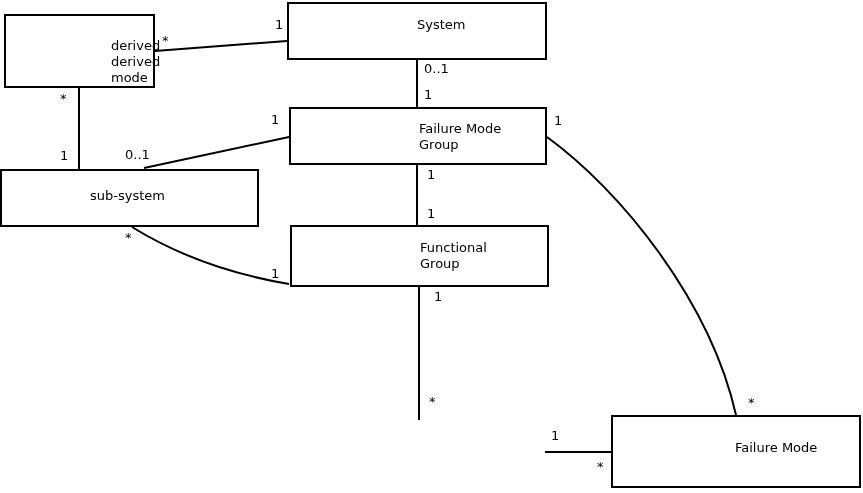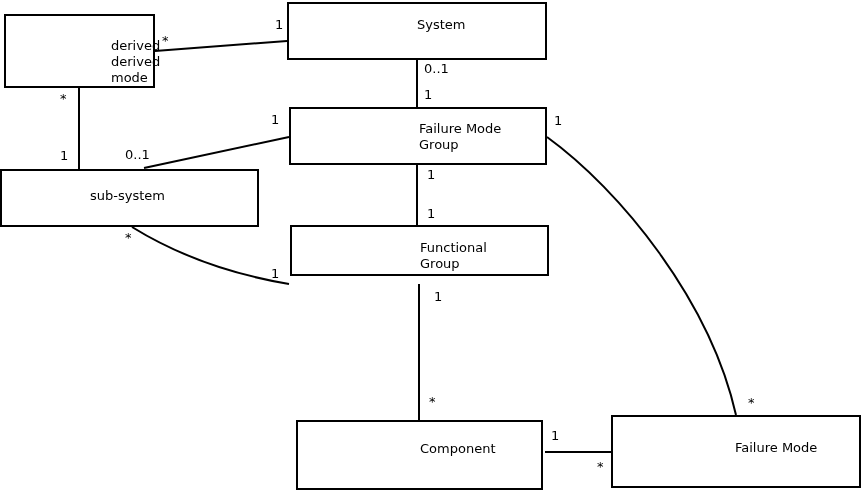--- a/index.html
+++ b/index.html
@@ -45,21 +45,21 @@
     font-size: 13px;
     line-height: 16px;
     white-space: nowrap;
   }
 
   
   #box-derived-failure-mode { left: 4px;   top: 14px;  width: 151px; height: 74px; }
   #box-system               { left: 287px; top: 2px;   width: 260px; height: 58px; }
   #box-failure-mode-group   { left: 289px; top: 107px; width: 258px; height: 58px; }
   #box-sub-system           { left: 0px;   top: 169px; width: 259px; height: 58px; padding-left: 14px; }
-  #box-functional-group     { left: 290px; top: 225px; width: 259px; height: 51px; }
+  #box-functional-group     { left: 290px; top: 225px; width: 259px; height: 62px; }
   #box-component            { left: 296px; top: 420px; width: 247px; height: 70px; }
   #box-failure-mode         { left: 611px; top: 415px; width: 250px; height: 73px; }
 
   
   #box-derived-failure-mode .entity-label { left: 73px;  top: 22px; margin-left: 32px; }
   #box-system .entity-label               { left: 128px; top: 13px; }
   #box-failure-mode-group .entity-label   { left: 128px; top: 12px; }
   #box-sub-system .entity-label           { left: 88px;  top: 17px; }
   #box-functional-group .entity-label     { left: 128px; top: 13px; }
   #box-component .entity-label            { left: 122px; top: 19px; }
@@ -129,25 +129,20 @@
     </div>
   </div>
 
   <div class="entity-box" id="box-functional-group">
     <div class="entity-label">
       <div>Functional</div>
       <div>Group</div>
     </div>
   </div>
 
-  <div class="entity-box" id="box-component">
-    <div class="entity-label">
-      <div>Component</div>
-    </div>
-  </div>
 
   <div class="entity-box" id="box-failure-mode">
     <div class="entity-label">
       <div>Failure Mode</div>
     </div>
   </div>
 
   <span class="mult-label" id="mult-a1">*</span>
   <span class="mult-label" id="mult-a2">1</span>
 

